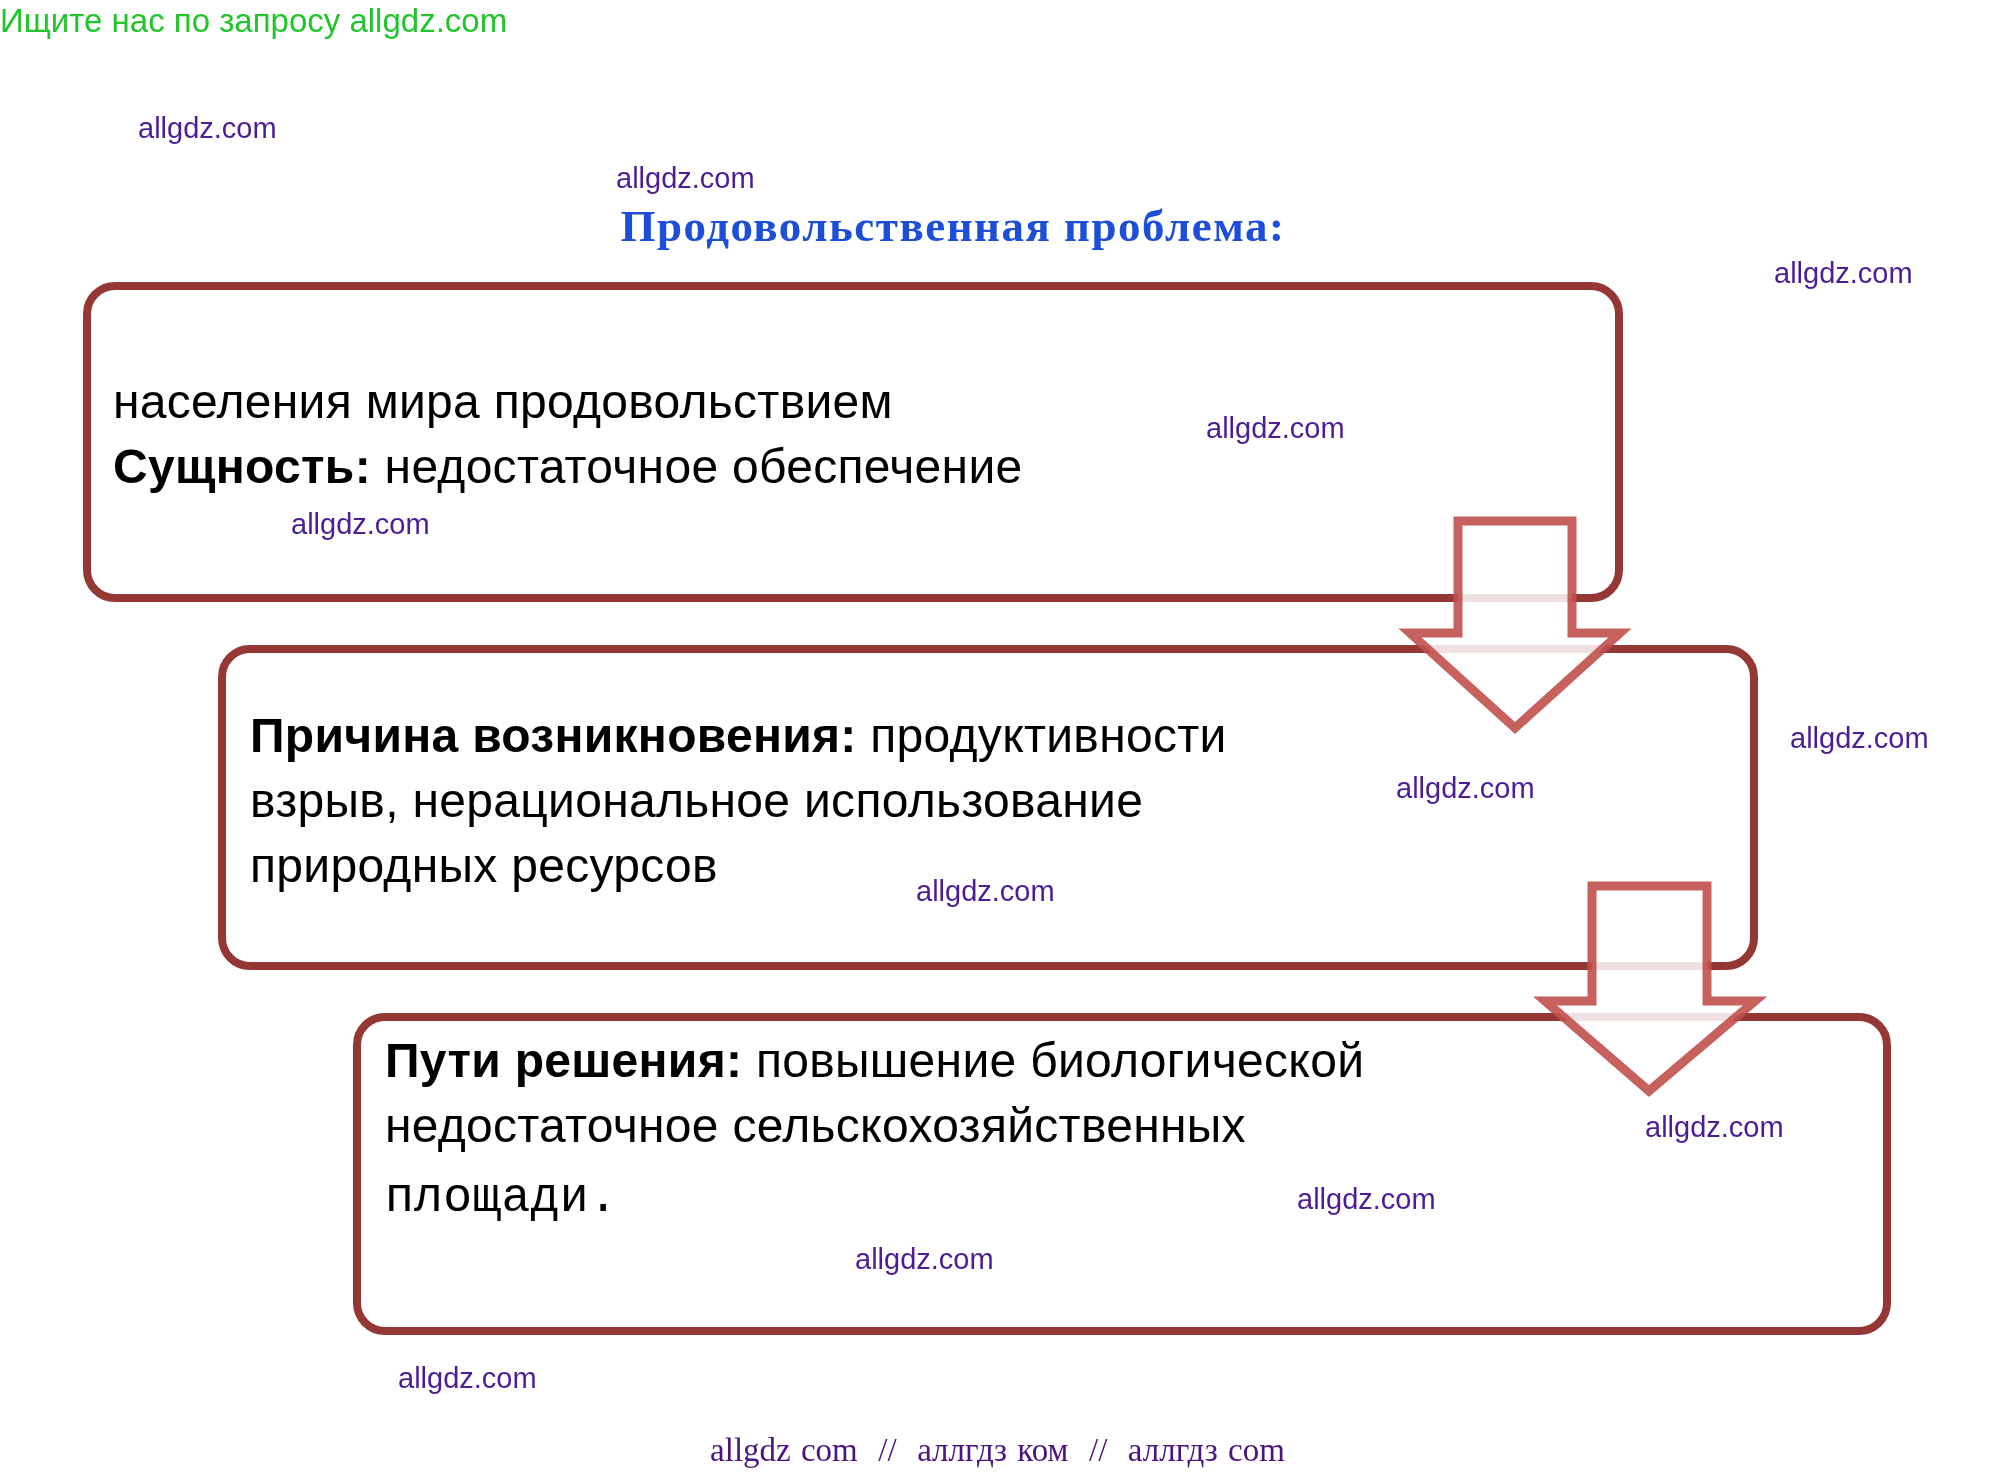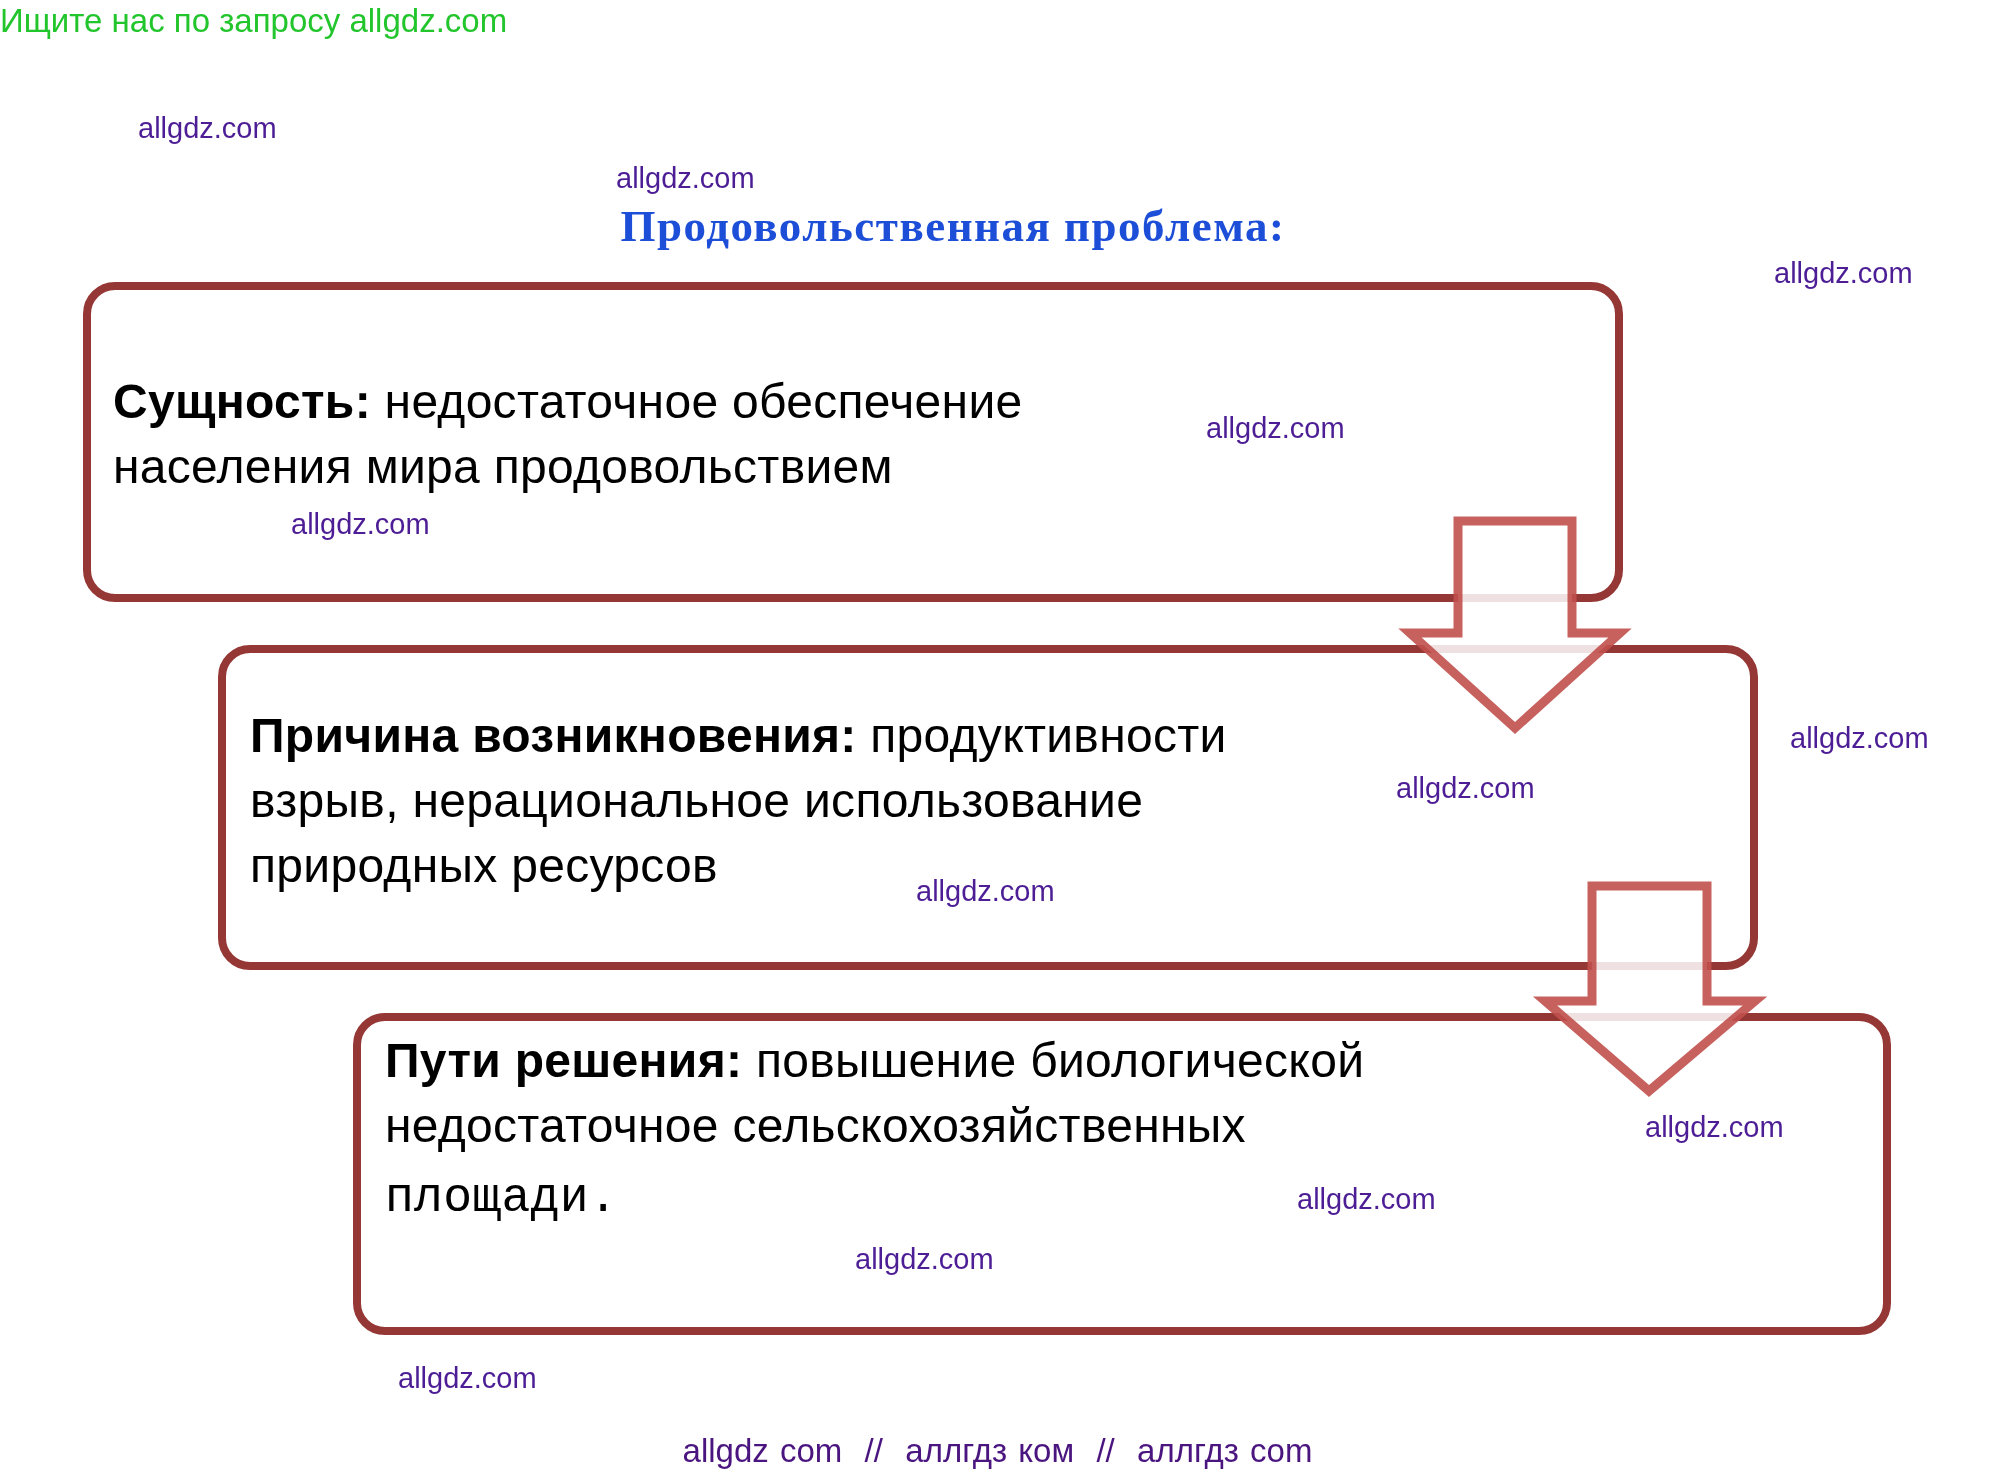--- a/index.html
+++ b/index.html
@@ -1,37 +1,37 @@
 <!DOCTYPE html>
 <html><head>
 <meta charset="utf-8">
 <style>
   html, body { margin:0; padding:0; background:#ffffff; }
   body { width:1995px; height:1478px; position:relative; overflow:hidden; font-family:"Liberation Sans", sans-serif; }
-  .abs { position:absolute; }
+  .abs { position:absolute;font-family:Liberation Serif, serif; }
   .header-promo { left:0; width:1995px; top:2px; text-align:left; font-size:33px; color:#22c52c; font-family:"Liberation Sans", sans-serif; white-space:nowrap; }
   .footer-promo { left:0; width:1995px; top:1432px; text-align:center; font-size:33px; color:#4b1580; white-space:nowrap; word-spacing:2px; }
   .title { left:0; width:1906px; top:200px; text-align:center; font-family:"Liberation Serif", serif; font-weight:bold; font-size:45px; color:#1d4ed8; letter-spacing:1.5px; white-space:nowrap; }
   .watermark { font-size:29px; color:#4c1d95; white-space:nowrap; font-family:"Liberation Sans", sans-serif; line-height:1; }
   .box { border:8px solid #953735; border-radius:32px; background:#ffffff; box-sizing:border-box; }
   .box-text { position:absolute; font-size:48px; line-height:65px; color:#000; font-family:"Liberation Sans", sans-serif; letter-spacing:0.3px; }
   .box-text b { font-weight:bold; }
   svg.arrows { position:absolute; left:0; top:0; width:1995px; height:1478px; pointer-events:none; }
 </style>
 </head>
 <body>
 
 <div class="abs header-promo">Ищите нас по запросу allgdz.com</div>
 
 <div class="abs title">Продовольственная проблема:</div>
 
 <div class="abs box" style="left:83px; top:282px; width:1540px; height:320px;"></div>
 <div class="box-text" style="left:113px; top:369px; width:1200px;">
+  <div>населения мира продовольствием</div>
   <div><b>Сущность:</b><span style="white-space:pre;"> недостаточное обеспечение</span></div>
-  <div>населения мира продовольствием</div>
 </div>
 
 <div class="abs box" style="left:218px; top:645px; width:1540px; height:325px;"></div>
 <div class="box-text" style="left:250px; top:703px; width:1200px;">
   <div><b>Причина возникновения:</b><span style="white-space:pre;"> продуктивности</span></div>
   <div>взрыв, нерациональное использование</div>
   <div>природных ресурсов</div>
 </div>
 
 <div class="abs box" style="left:353px; top:1013px; width:1538px; height:322px;"></div>

